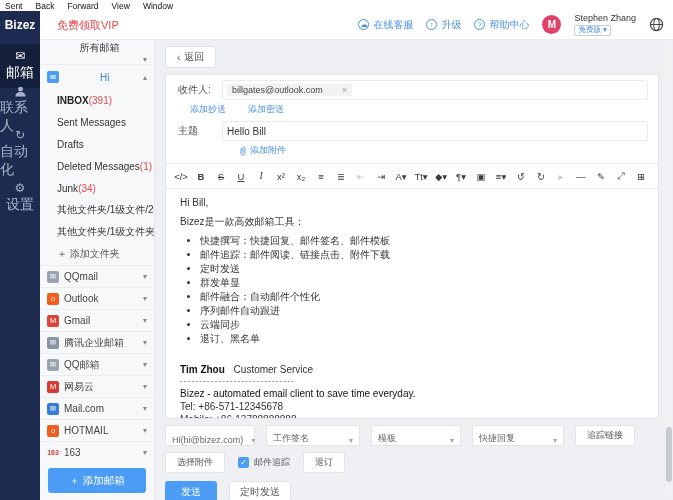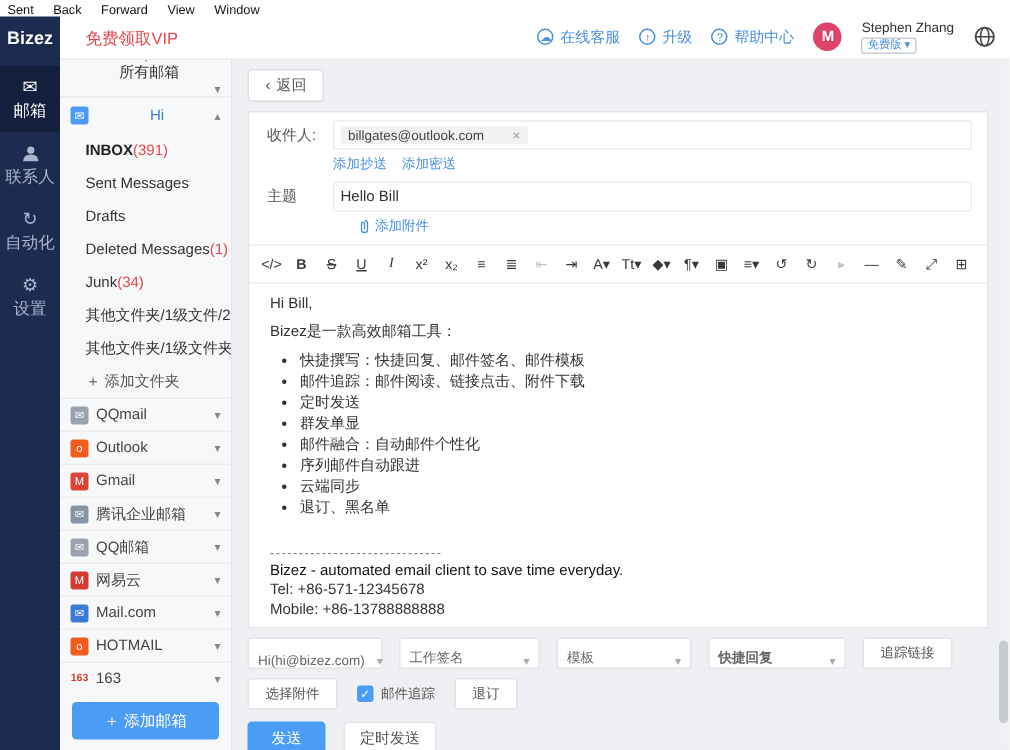--- a/index.html
+++ b/index.html
@@ -24,21 +24,21 @@
     padding:0 3px; margin-top:1px; background:#fff; cursor:pointer; }
   .globe svg { display:block; }
   .body-row { display:flex; height:460px; }
   
   .rail { width:40px; background:#1d2b50; display:flex; flex-direction:column; align-items:stretch; padding-top:4px; }
   .rail-item { height:44px; display:flex; flex-direction:column; align-items:center;
     justify-content:center; gap:2px; color:#aab4cc; cursor:pointer; }
   .rail-item.active { background:#141f3c; color:#fff; }
   .rail-ic { font-size:12px; line-height:1; }
   .rail-ic svg { display:block; }
-  .rail-lb { font-size:11px; }
+  .rail-lb { font-size:14px; }
   
   .sidebar { width:115px; background:#f7f8fa; border-right:1px solid #e4e6ea;
     position:relative; font-size:10px; color:#444; }
   .sb-row { display:flex; align-items:center; height:24px; padding:0 7px; cursor:pointer; }
   .sb-allmail { border-bottom:1px solid #ececef; height:25px;flex-direction:column; }
   .sb-allmail .lb { margin-left:5px; color:#333; }
   .folder-svg { display:block; }
   .sb-caret { margin-left:auto; color:#888; font-size:8px; }
   .acct-ic { width:12px; height:12px; border-radius:2px; background:#4a9cf5; color:#fff;
     font-size:8px; display:flex; align-items:center; justify-content:center; flex:0 0 auto; }
@@ -62,21 +62,21 @@
     border:1px solid #dcdfe3; border-radius:3px; padding:3px 11px; font-size:10px; color:#555; cursor:pointer;
     font-family:inherit; }
   .compose-card { margin-top:6px; background:#fff; border:1px solid #e2e4e8; height:345px; overflow:hidden; }
   .field-row { display:flex; align-items:center; padding:5px 10px 0 12px; }
   .field-lb { width:44px; flex:0 0 auto; font-size:10px; color:#555; }
   .field-in { flex:1; border:1px solid #ececee; border-radius:2px; height:20px;
     display:flex; align-items:center; padding:0 4px; background:#fff; font-size:10px; color:#333; }
   .chip { background:#f1f2f4; border-radius:2px; padding:1px 5px; font-size:9px; color:#444;
     display:flex; align-items:center; gap:19px; }
   .chip-x { color:#999; cursor:pointer; font-size:9px; }
-  .cc-links { padding:3px 0 0 56px; display:flex; gap:10px; font-size:9px; color:#4a90e2; }
+  .cc-links { padding:3px 0 0 24px; display:flex; gap:22px; font-size:9px; color:#4a90e2; }
   .cc-links span { cursor:pointer; }
   .attach-link { padding:3px 0 0 56px; display:flex; align-items:center; gap:3px;
     font-size:9px; color:#4a90e2; cursor:pointer;margin-left:17px; }
   .toolbar { margin-top:6px; border-top:1px solid #ededee; border-bottom:1px solid #ededee;
     padding:4px 6px; display:flex; align-items:center; gap:2px; }
   .tb { min-width:18px; height:16px; display:flex; align-items:center; justify-content:center;
     font-size:9.5px; color:#3a3a3a; cursor:pointer; white-space:nowrap; }
   .tb.bold { font-weight:bold; } .tb.ital { font-style:italic; font-family:"Liberation Serif",serif; }
   .tb.und { text-decoration:underline; } .tb.strike { text-decoration:line-through; }
   .tb.dim { color:#c2c4c8; }
@@ -87,21 +87,21 @@
   .sig-name { font-weight:bold; color:#111; display:inline; }
   .sig-title { color:#333; margin-left:6px; }
   .sig-div { color:#777; font-size:8.5px; letter-spacing:1px; }
   .sig-tag { font-weight:normal; color:#111; }
   .sig-line { color:#333; }
   
   .sel-row { margin-top:6px; display:flex; gap:11px; }
   .sel { background:#fff; border:1px solid #e2e4e8; border-radius:2px; height:21px;
     display:flex; align-items:flex-end; padding:0 6px; font-size:9px; color:#666; cursor:pointer; }
   .sel .sel-cr { margin-left:auto; color:#aaa; font-size:8px; padding-left:8px; }
-  .sel.w1{width:90px;} .sel.w2{width:94px;} .sel.w3{width:90px;} .sel.w4{width:92px;font-weight:bold;}
+  .sel.w1{width:90px;} .sel.w2{width:94px;} .sel.w3{width:90px;} .sel.w4{width:92px;}
   .wbtn { background:#fff; border:1px solid #e2e4e8; border-radius:2px; height:21px;
     padding:0 11px; font-size:9px; color:#555; cursor:pointer; font-family:inherit; }
   .opt-row { margin-top:6px; display:flex; align-items:center; gap:13px; }
   .chk { width:11px; height:11px; background:#4a9cf5; border-radius:2px; color:#fff;
     font-size:8px; display:flex; align-items:center; justify-content:center; cursor:pointer; }
   .chk-lb { font-size:9px; color:#555; margin-left:-8px; }
   .send-row { margin-top:8px; display:flex; gap:12px; }
   .send-btn { background:#4a9cf5; border:none; border-radius:3px; color:#fff; height:21px;
     padding:0 16px; font-size:10px; cursor:pointer; font-family:inherit; }
   .sched-btn { background:#fff; border:1px solid #e2e4e8; border-radius:3px; color:#555;
@@ -336,20 +336,24 @@
           <li>邮件追踪：邮件阅读、链接点击、附件下载</li>
           <li>定时发送</li>
           <li>群发单显</li>
           <li>邮件融合：自动邮件个性化</li>
           <li>序列邮件自动跟进</li>
           <li>云端同步</li>
           <li>退订、黑名单</li>
         </ul>
         <div style="height:10px"></div>
         <div>
+          <div>
+            <span class="sig-name">Tim Zhou</span>
+            <span class="sig-title">Customer Service</span>
+          </div>
           <div class="sig-div">------------------------------</div>
           <div class="sig-tag">Bizez - automated email client to save time everyday.</div>
           <div class="sig-line">Tel: +86-571-12345678</div>
           <div class="sig-line">Mobile: +86-13788888888</div>
 
         </div>
       </div>
     </div>
 
     <div class="sel-row">

